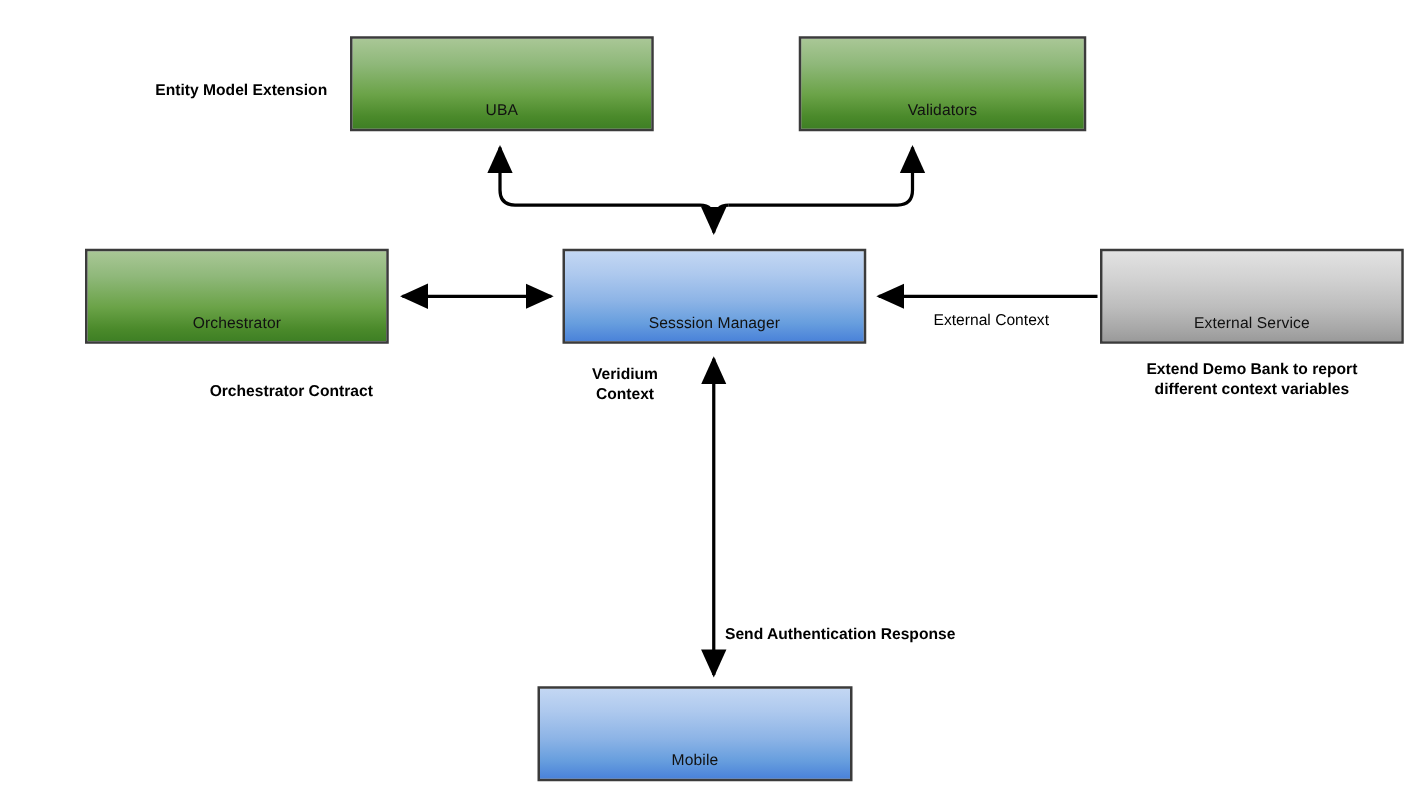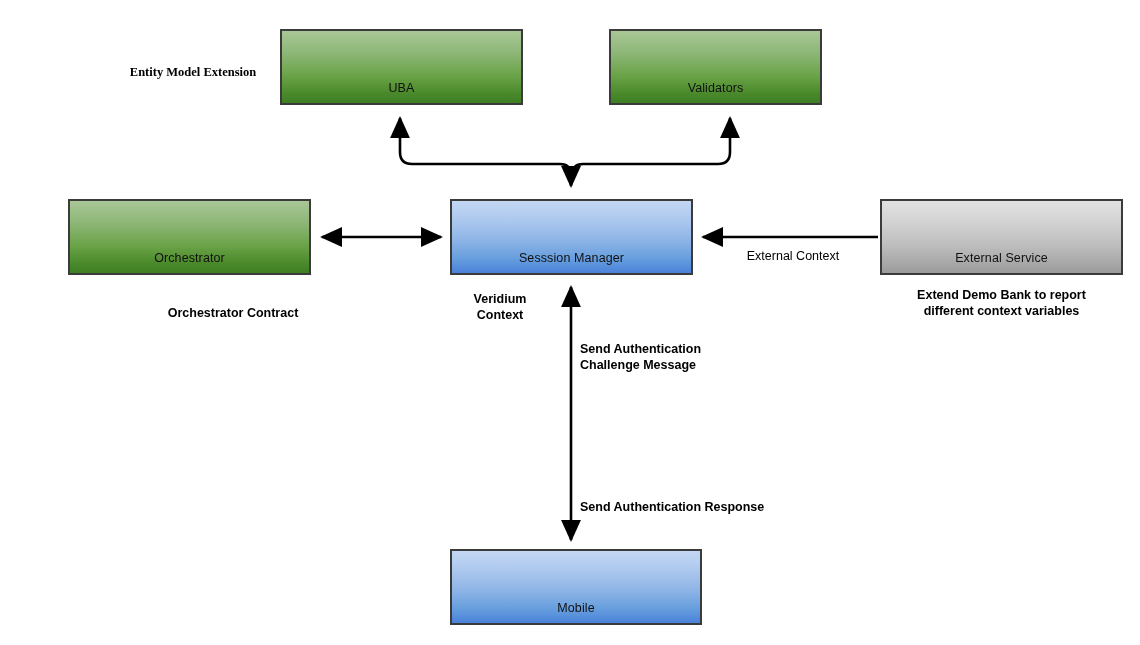--- a/index.html
+++ b/index.html
@@ -104,51 +104,49 @@
 
     <g>
       <path d="M 571 540 L 571 287" fill="none" stroke="#000000" stroke-width="2.6" marker-start="url(#arrow-start)" marker-end="url(#arrow-end)"></path>
     </g>
   </svg>
 
   <div class="node green" style="left:280px; top:29px; width:243px; height:76px;">
     <span class="node-label">UBA</span>
   </div>
 
-  <div class="node green" style="left:609px; top:29px; width:213px; height:76px;">
+  <div class="node green" style="left:639px; top:29px; width:230px; height:76px;">
     <span class="node-label">Validators</span>
   </div>
 
   <div class="node green" style="left:68px; top:199px; width:243px; height:76px;">
     <span class="node-label">Orchestrator</span>
   </div>
 
   <div class="node gray" style="left:880px; top:199px; width:243px; height:76px;">
     <span class="node-label">External Service</span>
   </div>
 
   <div class="node blue" style="left:450px; top:199px; width:243px; height:76px;">
     <span class="node-label">Sesssion Manager</span>
   </div>
 
-  <div class="node blue" style="left:450px; top:549px; width:252px; height:76px;">
+  <div class="node blue" style="left:430px; top:549px; width:252px; height:76px;">
     <span class="node-label">Mobile</span>
   </div>
 
-  <div class="ann bold center" style="left:120px; top:65px; width:146px;font-family:Liberation Serif, serif;">Entity Model Extension</div>
+  <div class="ann bold center" style="left:120px; top:65px; width:146px;">Entity Model Extension</div>
 
   <div class="ann bold center" style="left:150px; top:306px; width:166px;">Orchestrator Contract</div>
 
 
   <div class="ann bold center" style="left:455px; top:292px; width:90px;">Veridium
 Context</div>
 
   <div class="ann center" style="left:730px; top:249px; width:126px;">External Context</div>
 
   <div class="ann bold center" style="left:901px; top:288px; width:201px;">Extend Demo Bank to report
 different context variables</div>
 
-  <div class="ann bold left" style="left:580px; top:342px; width:190px;">Send Authentication
-Challenge Message</div>
 
   <div class="ann bold left" style="left:580px; top:500px; width:260px;">Send Authentication Response</div>
 
 </div>
 
 </body></html>

